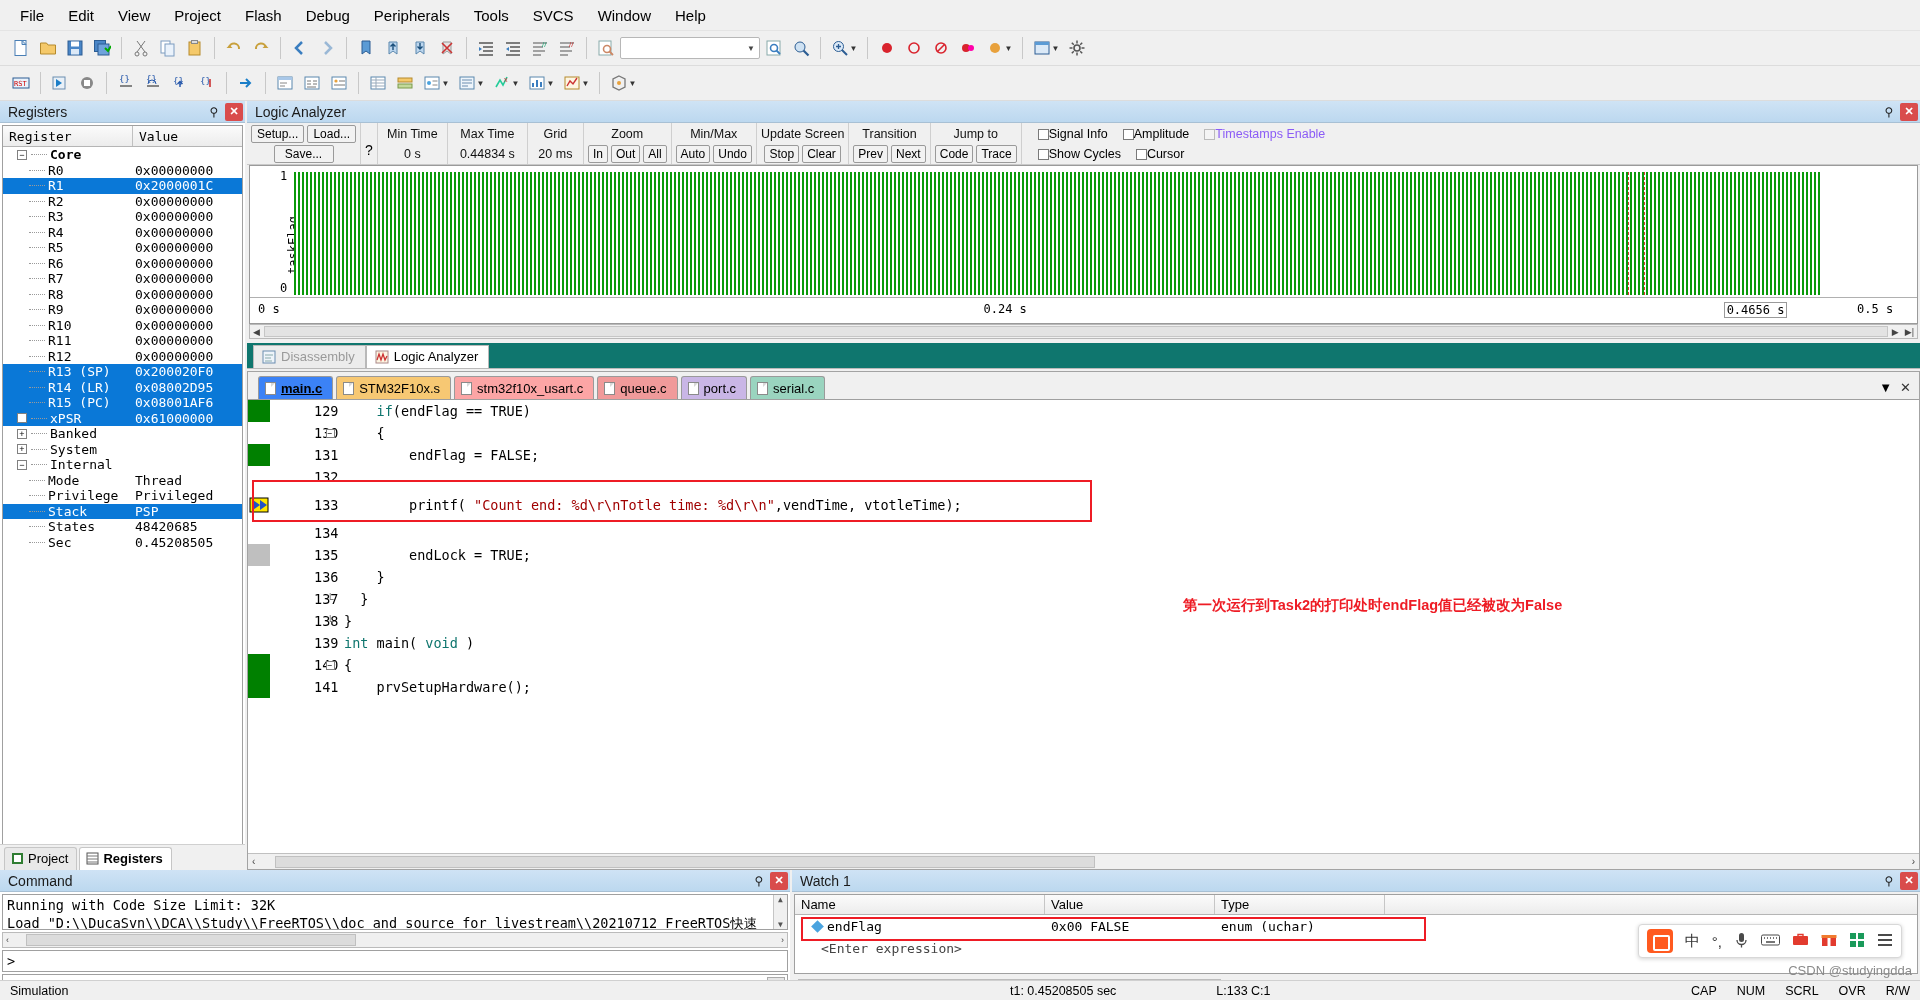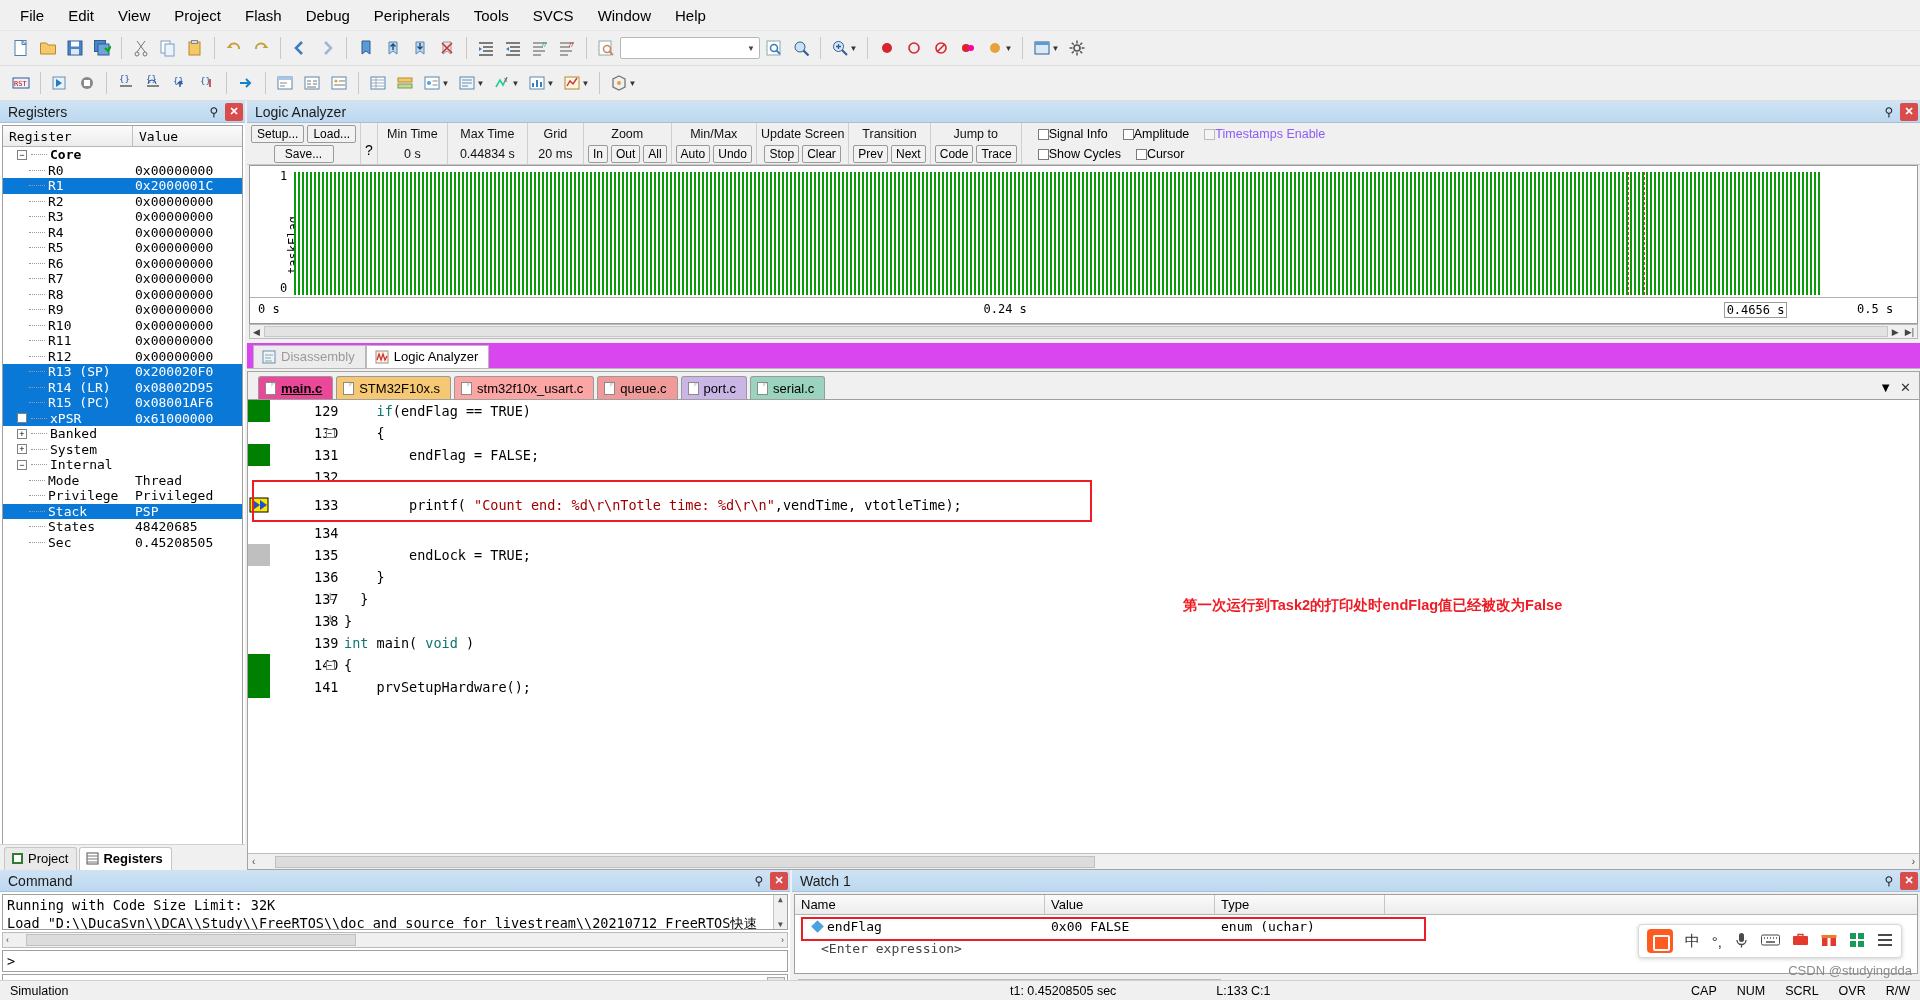--- a/index.html
+++ b/index.html
@@ -164,21 +164,21 @@
   .la-hscroll {
     height:15px; margin:0 2px 2px; background:#f0f0f0; border:1px solid #b9b9b9;
     display:flex; align-items:center; justify-content:space-between; font-size:9px; color:#444;
   }
   .la-hscroll .thumb { flex:1; height:11px; background:#e3e3e3; margin:0 1px; border:1px solid #c6c6c6;}
 
   
   .dbg-tabs {
     position:absolute; left:247px; right:0; top:242px; height:26px;
     display:flex; align-items:flex-end; gap:0px; padding-left:6px;
-    background:#d946ef; border-bottom:1px solid #b9b9b9;
+    background:#0f766e; border-bottom:1px solid #b9b9b9;
   }
   .dbg-tab {
     display:flex; align-items:center; gap:5px;
     padding:3px 10px 4px 8px; font-size:13px;
     border:1px solid #b9b9b9; border-bottom:none; background:#ececec;
   }
   .dbg-tab.active { background:#fff; }
   .dbg-tab.inactive-text { color:#9a9a9a; }
 
   
@@ -1013,21 +1013,21 @@
         <svg width="14" height="14" viewBox="0 0 14 14">
             <rect x="1" y="1" width="12" height="12" fill="#fdf6e3" stroke="#a88"></rect>
             <path d="M2 10 l2-6 l2 6 l2-6 l2 6 l2-4" stroke="#c33" fill="none" stroke-width="1.3"></path>
           </svg>
         <span>Logic Analyzer</span>
       </div>
     </div>
 
     <div class="editor">
       <div class="file-tabs">
-        <div class="ftab active" style="background:#ec4899;">
+        <div class="ftab active" style="background:#3b82f6;">
             <span class="pg"></span>
             <span>main.c</span>
           </div>
         <div class="ftab" style="background:#f7c873;">
             <span class="pg"></span>
             <span>STM32F10x.s</span>
           </div>
         <div class="ftab" style="background:#fca5a5;">
             <span class="pg"></span>
             <span>stm32f10x_usart.c</span>

